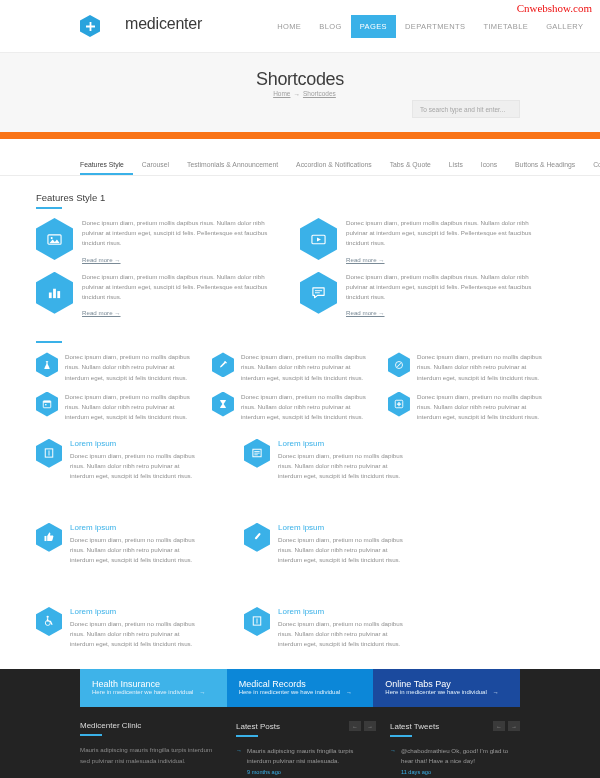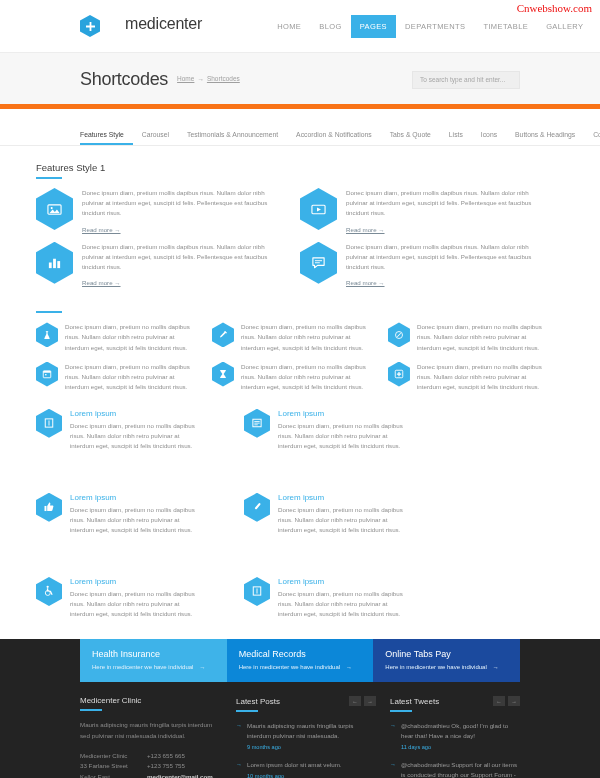--- a/index.html
+++ b/index.html
@@ -38,23 +38,23 @@
 
   .mainnav { display: flex; align-items: center; margin-left: 66px; gap: 0px; }
   .mainnav a {
     font-size: 7.5px; color: #9a9a9a; text-decoration: none;
     padding: 7px 9px; letter-spacing: 0.4px; white-space: nowrap;
   }
   .mainnav a.active { background: #3ab1e8; color: #fff; }
 
   
   .titlebar {
-    background: #f7f7f7; border-top: 1px solid #ededed; border-bottom: 5px solid #f97316;
+    background: #f7f7f7; border-top: 1px solid #ededed; border-bottom: 7px solid #f97316;
     padding: 16px 80px 14px 80px;
-    display: flex; align-items: center;
+    display: flex; align-items: center; flex-direction: column;
   }
   .page-title { font-size: 18px; font-weight: normal; color: #3d3d3d; letter-spacing: -0.3px; }
   .breadcrumb { margin-left: 9px; font-size: 6.5px; color: #9f9f9f; display: flex; gap: 3px; align-items: flex-end; padding-bottom: 3px;}
   .breadcrumb a { color: #9f9f9f; text-decoration: underline; }
   .search-box {
     margin-left: auto; background: #efefef; border: 1px solid #e6e6e6;
     width: 108px; height: 18px; display: flex; align-items: center;
     padding: 0 7px; font-size: 6.5px; color: #a6a6a6;
   }
 
@@ -103,21 +103,21 @@
   .s3-item .hex { width: 26px; height: 29px; }
   .s3-title { font-size: 8px; color: #3ab1e8; margin-bottom: 3px; font-weight: normal; }
   .s3-text { font-size: 6.2px; line-height: 1.62; color: #8f8f8f; }
 
   
   .promo { display: flex; margin-top: 10px; }
   .promo-col { flex: 1; padding: 10px 12px 12px 12px; }
   .promo-col.c1 { background: #3eb3e9; }
   .promo-col.c2 { background: #0c87d8; }
   .promo-col.c3 { background: #1b4a9e; }
-  .promo-t { font-size: 9px; color: #fff; font-weight: normal; margin-bottom: 5px; }
+  .promo-t { font-size: 9px; color: #fff; font-weight: normal; }
   .promo-s { font-size: 6px; color: #e3f1fb; }
   .promo-s .arr { margin-left: 6px; }
 
   .promo-wrap { background: #232323; padding: 0 80px; }
 
   
   .footer { background: #232323; padding: 14px 80px 12px 80px; display: flex; gap: 14px; }
   .fcol { flex: 1; }
   .fcol.c1 { flex: 0 0 142px; }
   .fcol.c2 { flex: 0 0 140px; }

